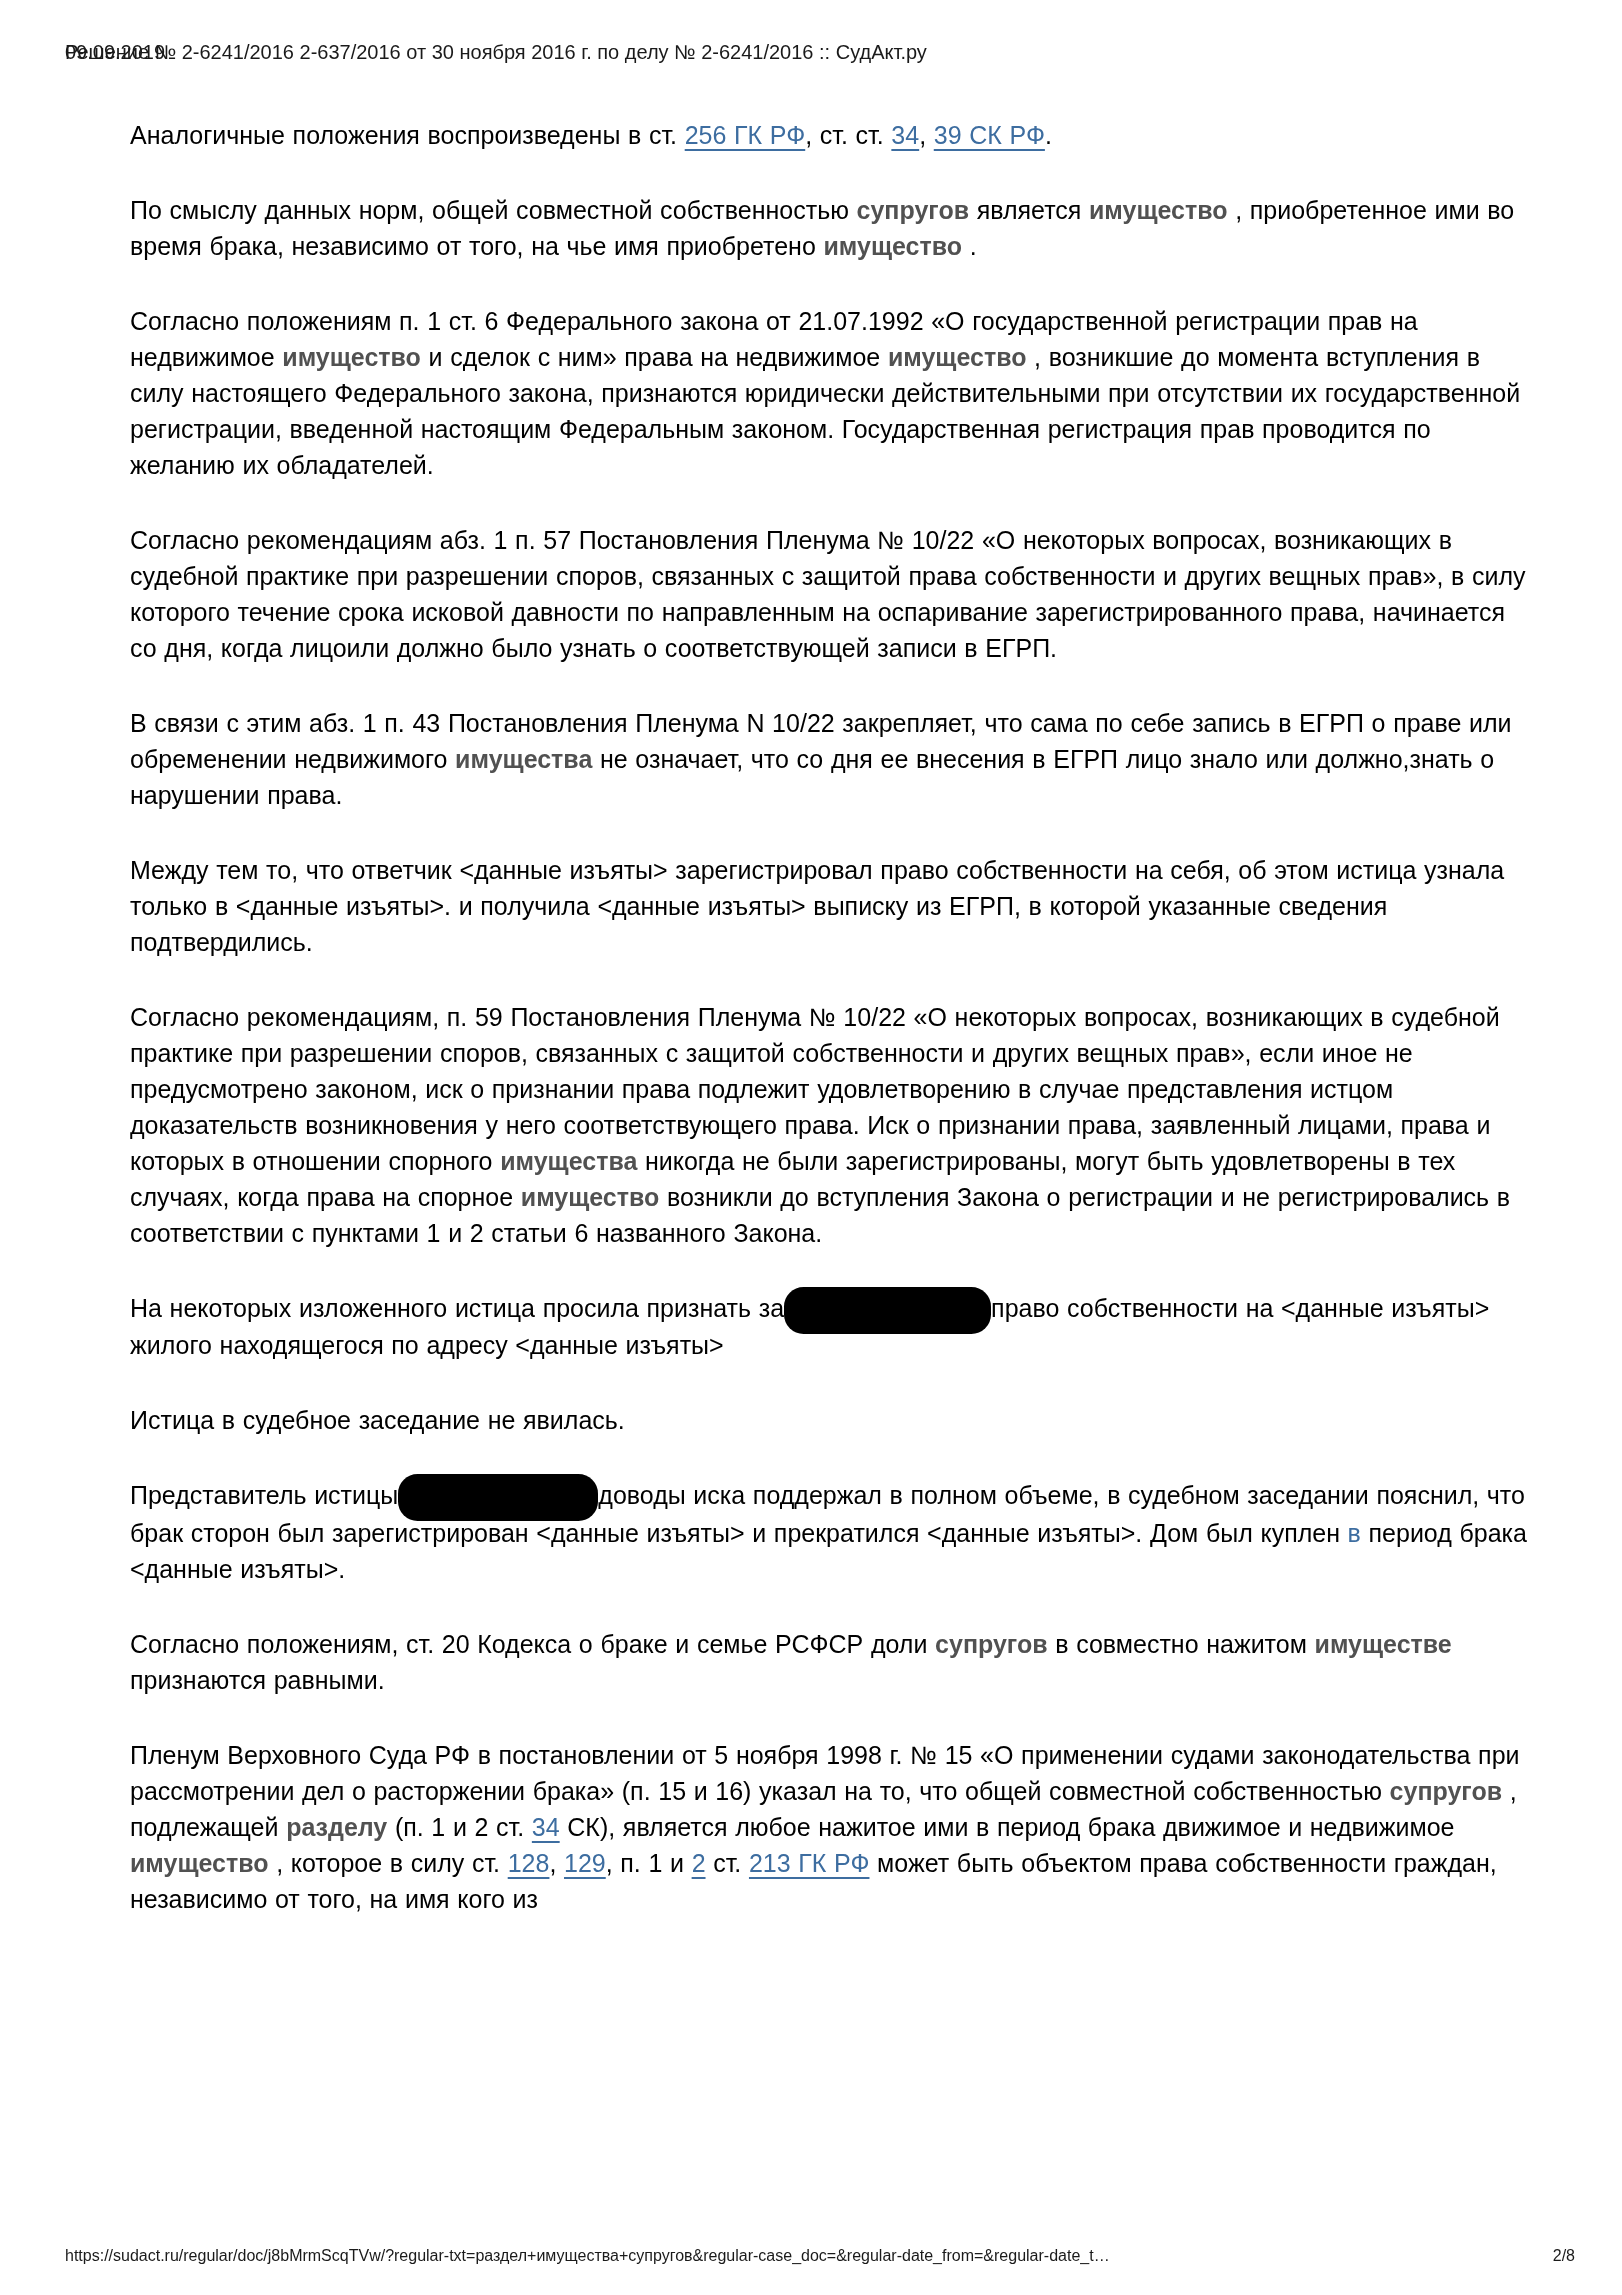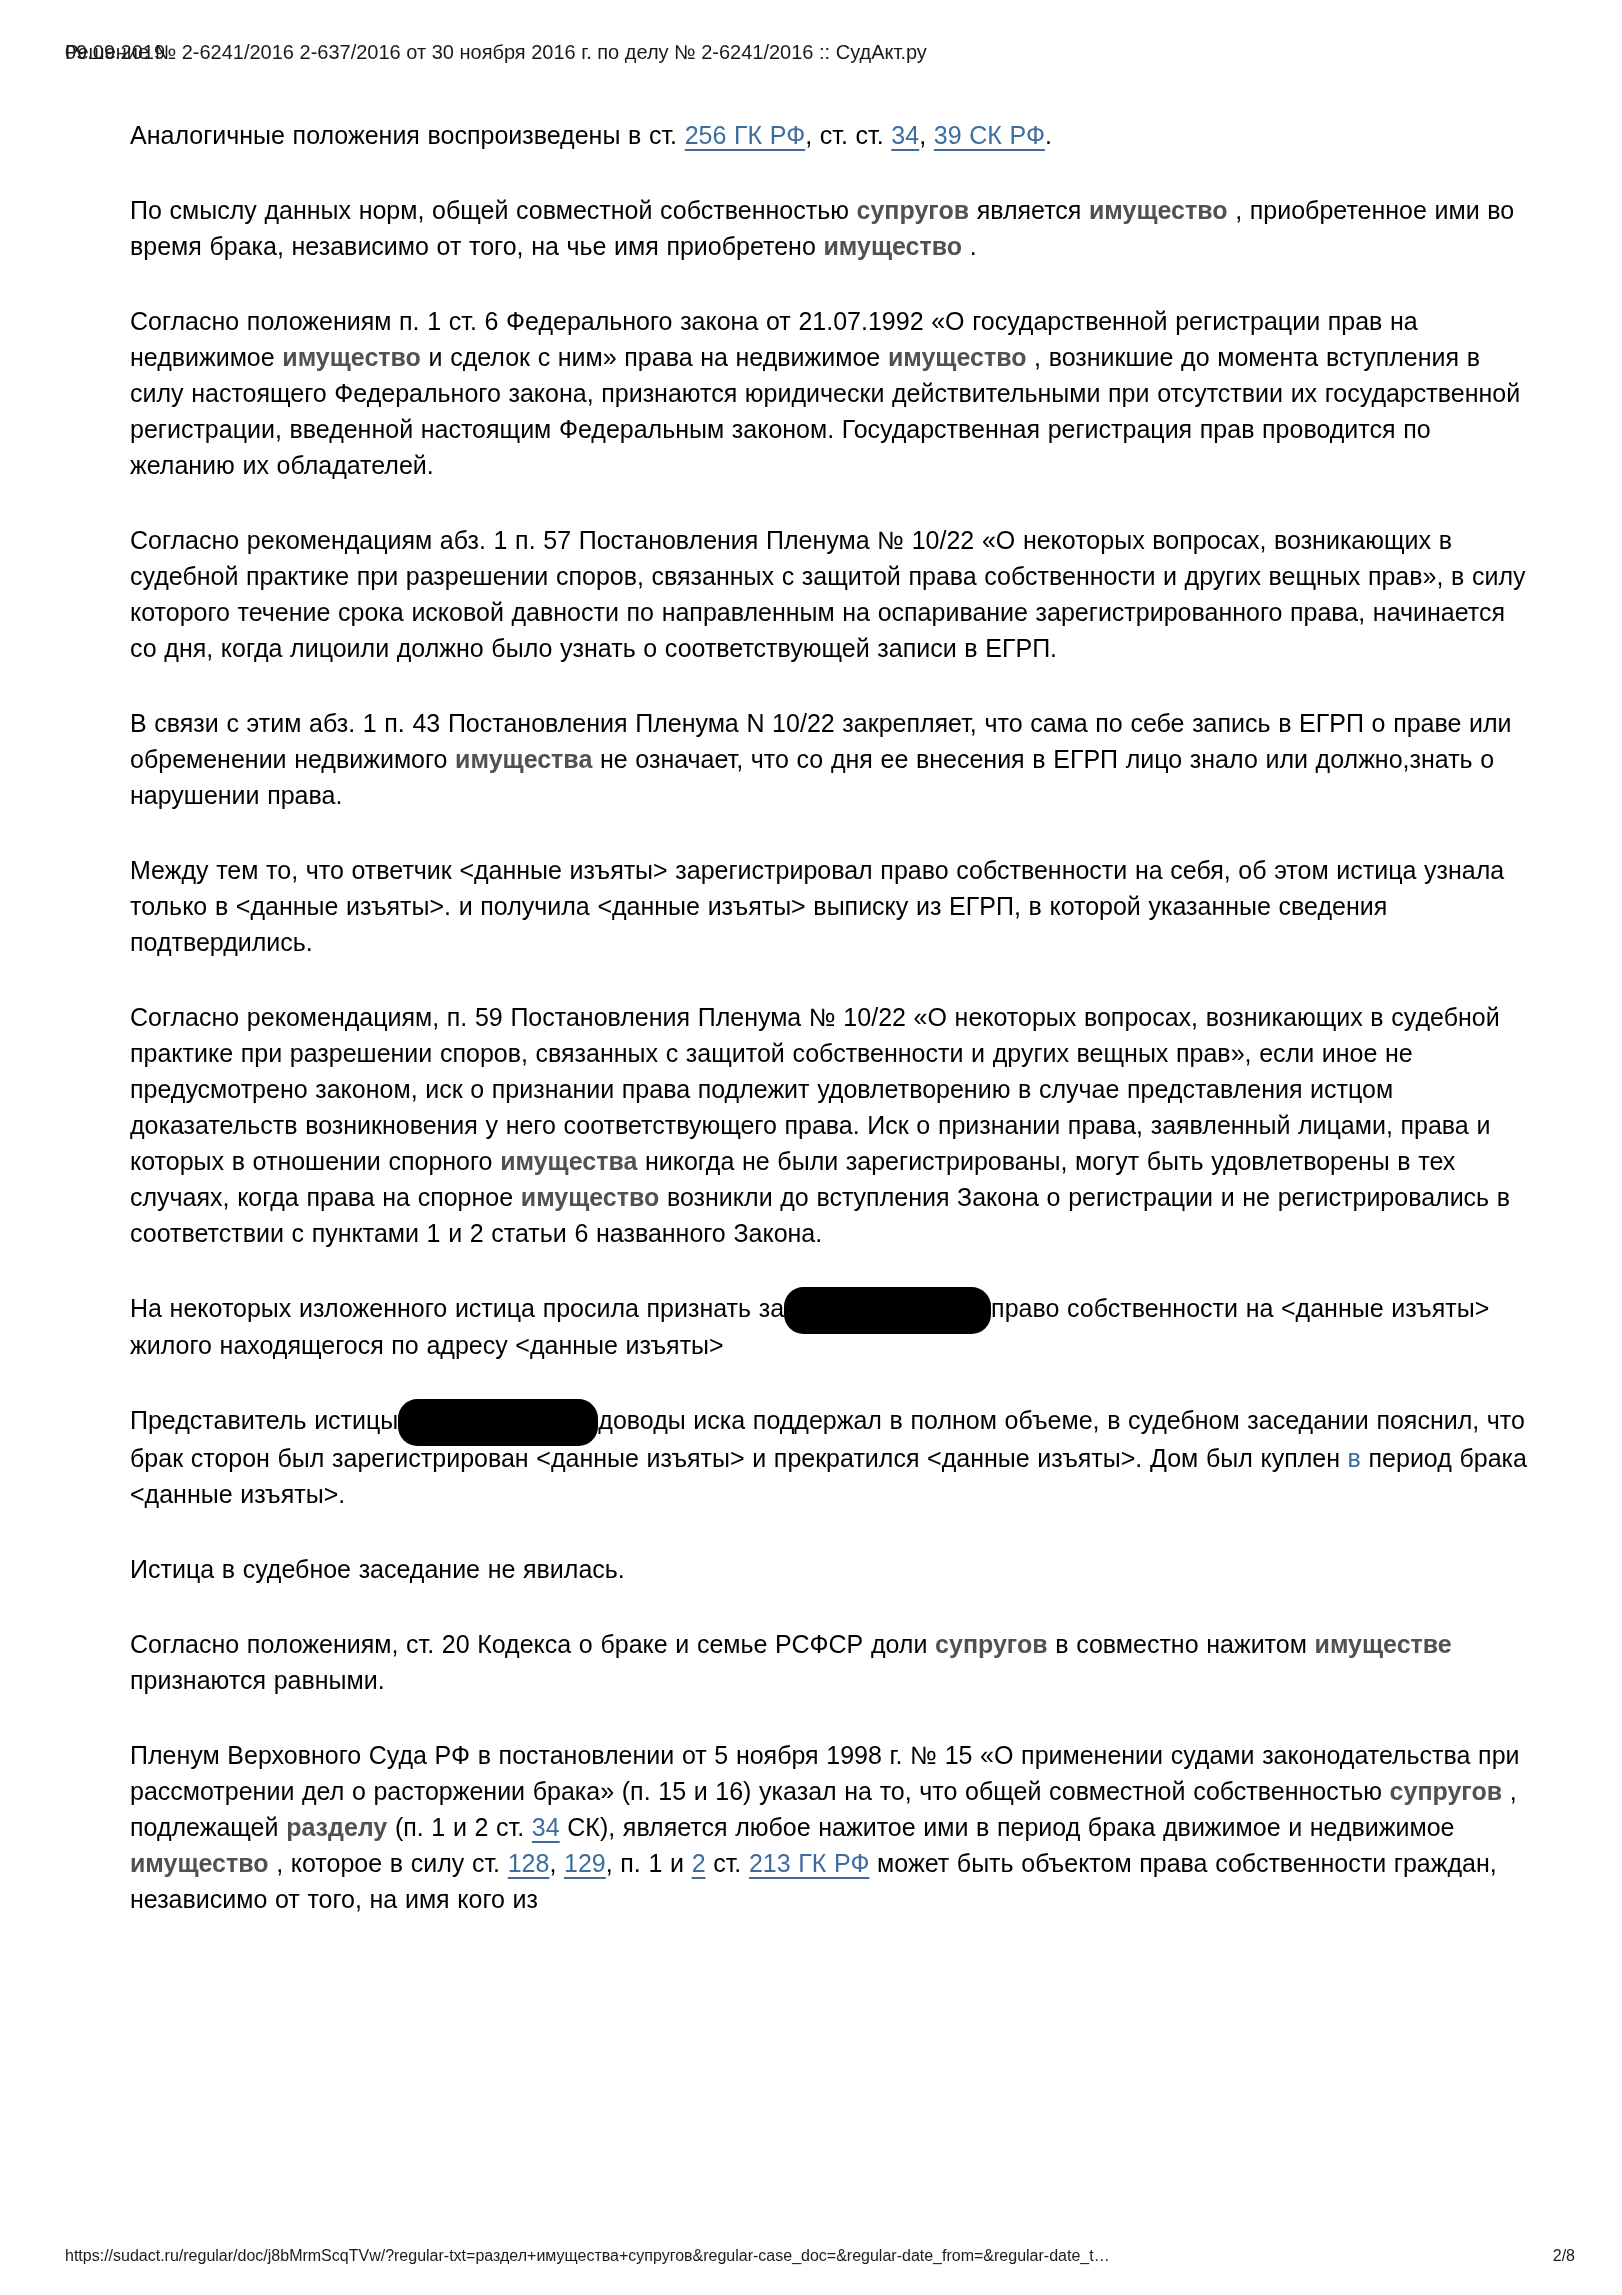--- a/index.html
+++ b/index.html
@@ -79,22 +79,22 @@
 
   <div class="content">
       <p><span>Аналогичные положения воспроизведены в ст. </span><a class="doc-link">256 ГК РФ</a><span>, ст. ст. </span><a class="doc-link">34</a><span>, </span><a class="doc-link">39 СК РФ</a><span>.</span></p>
       <p><span>По смыслу данных норм, общей совместной собственностью </span><b class="hl">супругов</b><span> является </span><b class="hl">имущество</b><span> , приобретенное ими во время брака, независимо от того, на чье имя приобретено </span><b class="hl">имущество</b><span> .</span></p>
       <p><span>Согласно положениям п. 1 ст. 6 Федерального закона от 21.07.1992 «О государственной регистрации прав на недвижимое </span><b class="hl">имущество</b><span> и сделок с ним» права на недвижимое </span><b class="hl">имущество</b><span> , возникшие до момента вступления в силу настоящего Федерального закона, признаются юридически действительными при отсутствии их государственной регистрации, введенной настоящим Федеральным законом. Государственная регистрация прав проводится по желанию их обладателей.</span></p>
       <p><span>Согласно рекомендациям абз. 1 п. 57 Постановления Пленума № 10/22 «О некоторых вопросах, возникающих в судебной практике при разрешении споров, связанных с защитой права собственности и других вещных прав», в силу которого течение срока исковой давности по направленным на оспаривание зарегистрированного права, начинается со дня, когда лицоили должно было узнать о соответствующей записи в ЕГРП.</span></p>
       <p><span>В связи с этим абз. 1 п. 43 Постановления Пленума N 10/22 закрепляет, что сама по себе запись в ЕГРП о праве или обременении недвижимого </span><b class="hl">имущества</b><span> не означает, что со дня ее внесения в ЕГРП лицо знало или должно,знать о нарушении права.</span></p>
       <p><span>Между тем то, что ответчик &lt;данные изъяты&gt; зарегистрировал право собственности на себя, об этом истица узнала только в &lt;данные изъяты&gt;. и получила &lt;данные изъяты&gt; выписку из ЕГРП, в которой указанные сведения подтвердились.</span></p>
       <p><span>Согласно рекомендациям, п. 59 Постановления Пленума № 10/22 «О некоторых вопросах, возникающих в судебной практике при разрешении споров, связанных с защитой собственности и других вещных прав», если иное не предусмотрено законом, иск о признании права подлежит удовлетворению в случае представления истцом доказательств возникновения у него соответствующего права. Иск о признании права, заявленный лицами, права и которых в отношении спорного </span><b class="hl">имущества</b><span> никогда не были зарегистрированы, могут быть удовлетворены в тех случаях, когда права на спорное </span><b class="hl">имущество</b><span> возникли до вступления Закона о регистрации и не регистрировались в соответствии с пунктами 1 и 2 статьи 6 названного Закона.</span></p>
       <p><span>На некоторых изложенного истица просила признать за</span><span class="redaction" style="width: 207px;"></span><span>право собственности на &lt;данные изъяты&gt; жилого находящегося по адресу &lt;данные изъяты&gt;</span></p>
+      <p><span>Истица в судебное заседание не явилась.</span></p>
       <p><span>Представитель истицы</span><span class="redaction" style="width: 200px;"></span><span>доводы иска поддержал в полном объеме, в судебном заседании пояснил, что брак сторон был зарегистрирован &lt;данные изъяты&gt; и прекратился &lt;данные изъяты&gt;. Дом был куплен </span><a class="doc-link plain">в</a><span> период брака &lt;данные изъяты&gt;.</span></p>
-      <p><span>Истица в судебное заседание не явилась.</span></p>
       <p><span>Согласно положениям, ст. 20 Кодекса о браке и семье РСФСР доли </span><b class="hl">супругов</b><span> в совместно нажитом </span><b class="hl">имуществе</b><span> признаются равными.</span></p>
       <p><span>Пленум Верховного Суда РФ в постановлении от 5 ноября 1998 г. № 15 «О применении судами законодательства при рассмотрении дел о расторжении брака» (п. 15 и 16) указал на то, что общей совместной собственностью </span><b class="hl">супругов</b><span> , подлежащей </span><b class="hl">разделу</b><span> (п. 1 и 2 ст. </span><a class="doc-link">34</a><span> СК), является любое нажитое ими в период брака движимое и недвижимое </span><b class="hl">имущество</b><span> , которое в силу ст. </span><a class="doc-link">128</a><span>, </span><a class="doc-link">129</a><span>, п. 1 и </span><a class="doc-link">2</a><span> ст. </span><a class="doc-link">213 ГК РФ</a><span> может быть объектом права собственности граждан, независимо от того, на имя кого из</span></p>
     </div>
 
   <div class="print-footer">
     <span class="footer-url">https://sudact.ru/regular/doc/j8bMrmScqTVw/?regular-txt=раздел+имущества+супругов&amp;regular-case_doc=&amp;regular-date_from=&amp;regular-date_t…</span>
     <span class="page-indicator">2/8</span>
   </div>
 
 </div>

